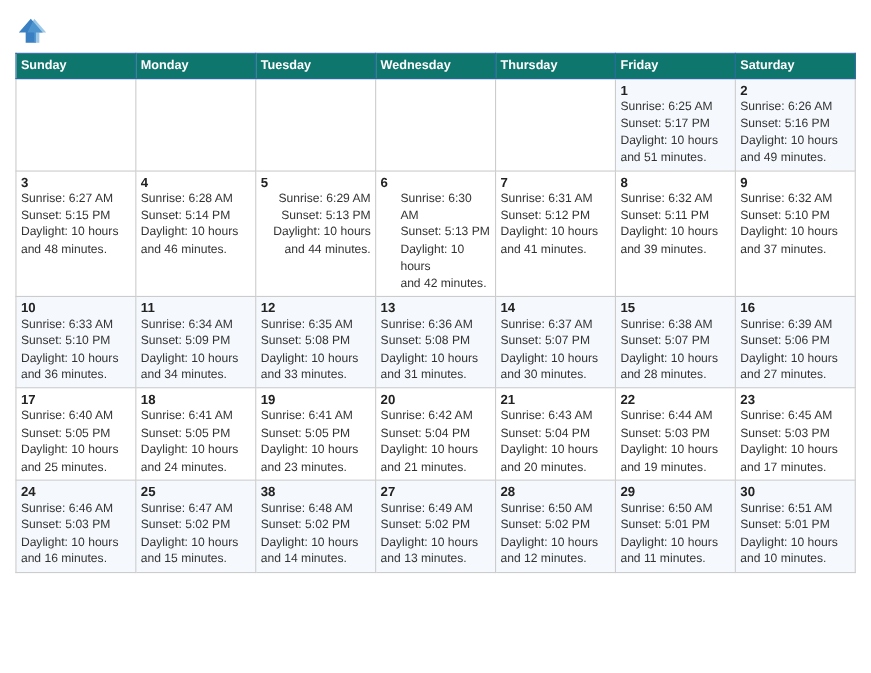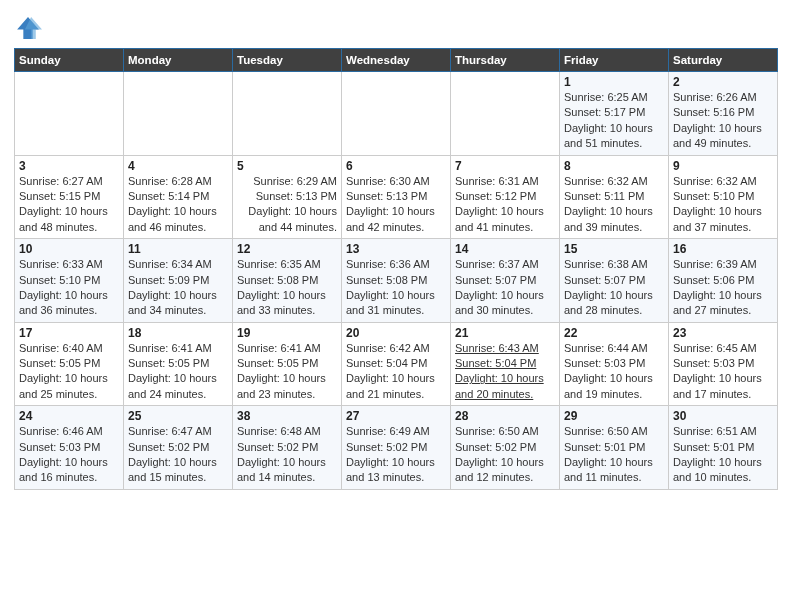--- a/index.html
+++ b/index.html
@@ -49,21 +49,21 @@
       font-size: 14px;
       color: #555;
       margin-top: 2px;
     }
     .calendar {
       width: 100%;
       border-collapse: collapse;
       table-layout: fixed;
     }
     .calendar thead th {
-      background: #404040;
+      background: #0f766e;
       color: #fff;
       font-size: 11.5px;
       font-weight: bold;
       padding: 5px 4px;
       text-align: left;
       border: 1px solid #2a6aa0;
     }
     .calendar tbody td {
       border: 1px solid #ccc;
       vertical-align: top;
@@ -169,21 +169,21 @@
           </td>
           <td>
             <span class="day-num">5</span>
             <div class="day-info" style="white-space: pre-line; text-align: right;">Sunrise: 6:29 AM
 Sunset: 5:13 PM
 Daylight: 10 hours
 and 44 minutes.</div>
           </td>
           <td>
             <span class="day-num">6</span>
-            <div class="day-info" style="white-space: pre-line;">Sunrise: 6:30 AM
+            <div class="day-info" style="white-space: pre-line; margin-left: 18px;">Sunrise: 6:30 AM
 Sunset: 5:13 PM
 Daylight: 10 hours
 and 42 minutes.</div>
           </td>
           <td>
             <span class="day-num">7</span>
             <div class="day-info" style="white-space: pre-line;">Sunrise: 6:31 AM
 Sunset: 5:12 PM
 Daylight: 10 hours
 and 41 minutes.</div>
@@ -278,21 +278,21 @@
           </td>
           <td>
             <span class="day-num">20</span>
             <div class="day-info" style="white-space: pre-line;">Sunrise: 6:42 AM
 Sunset: 5:04 PM
 Daylight: 10 hours
 and 21 minutes.</div>
           </td>
           <td>
             <span class="day-num">21</span>
-            <div class="day-info" style="white-space: pre-line; text-decoration: underline;">Sunrise: 6:43 AM
+            <div class="day-info" style="white-space: pre-line;">Sunrise: 6:43 AM
 Sunset: 5:04 PM
 Daylight: 10 hours
 and 20 minutes.</div>
           </td>
           <td>
             <span class="day-num">22</span>
             <div class="day-info" style="white-space: pre-line;">Sunrise: 6:44 AM
 Sunset: 5:03 PM
 Daylight: 10 hours
 and 19 minutes.</div>

